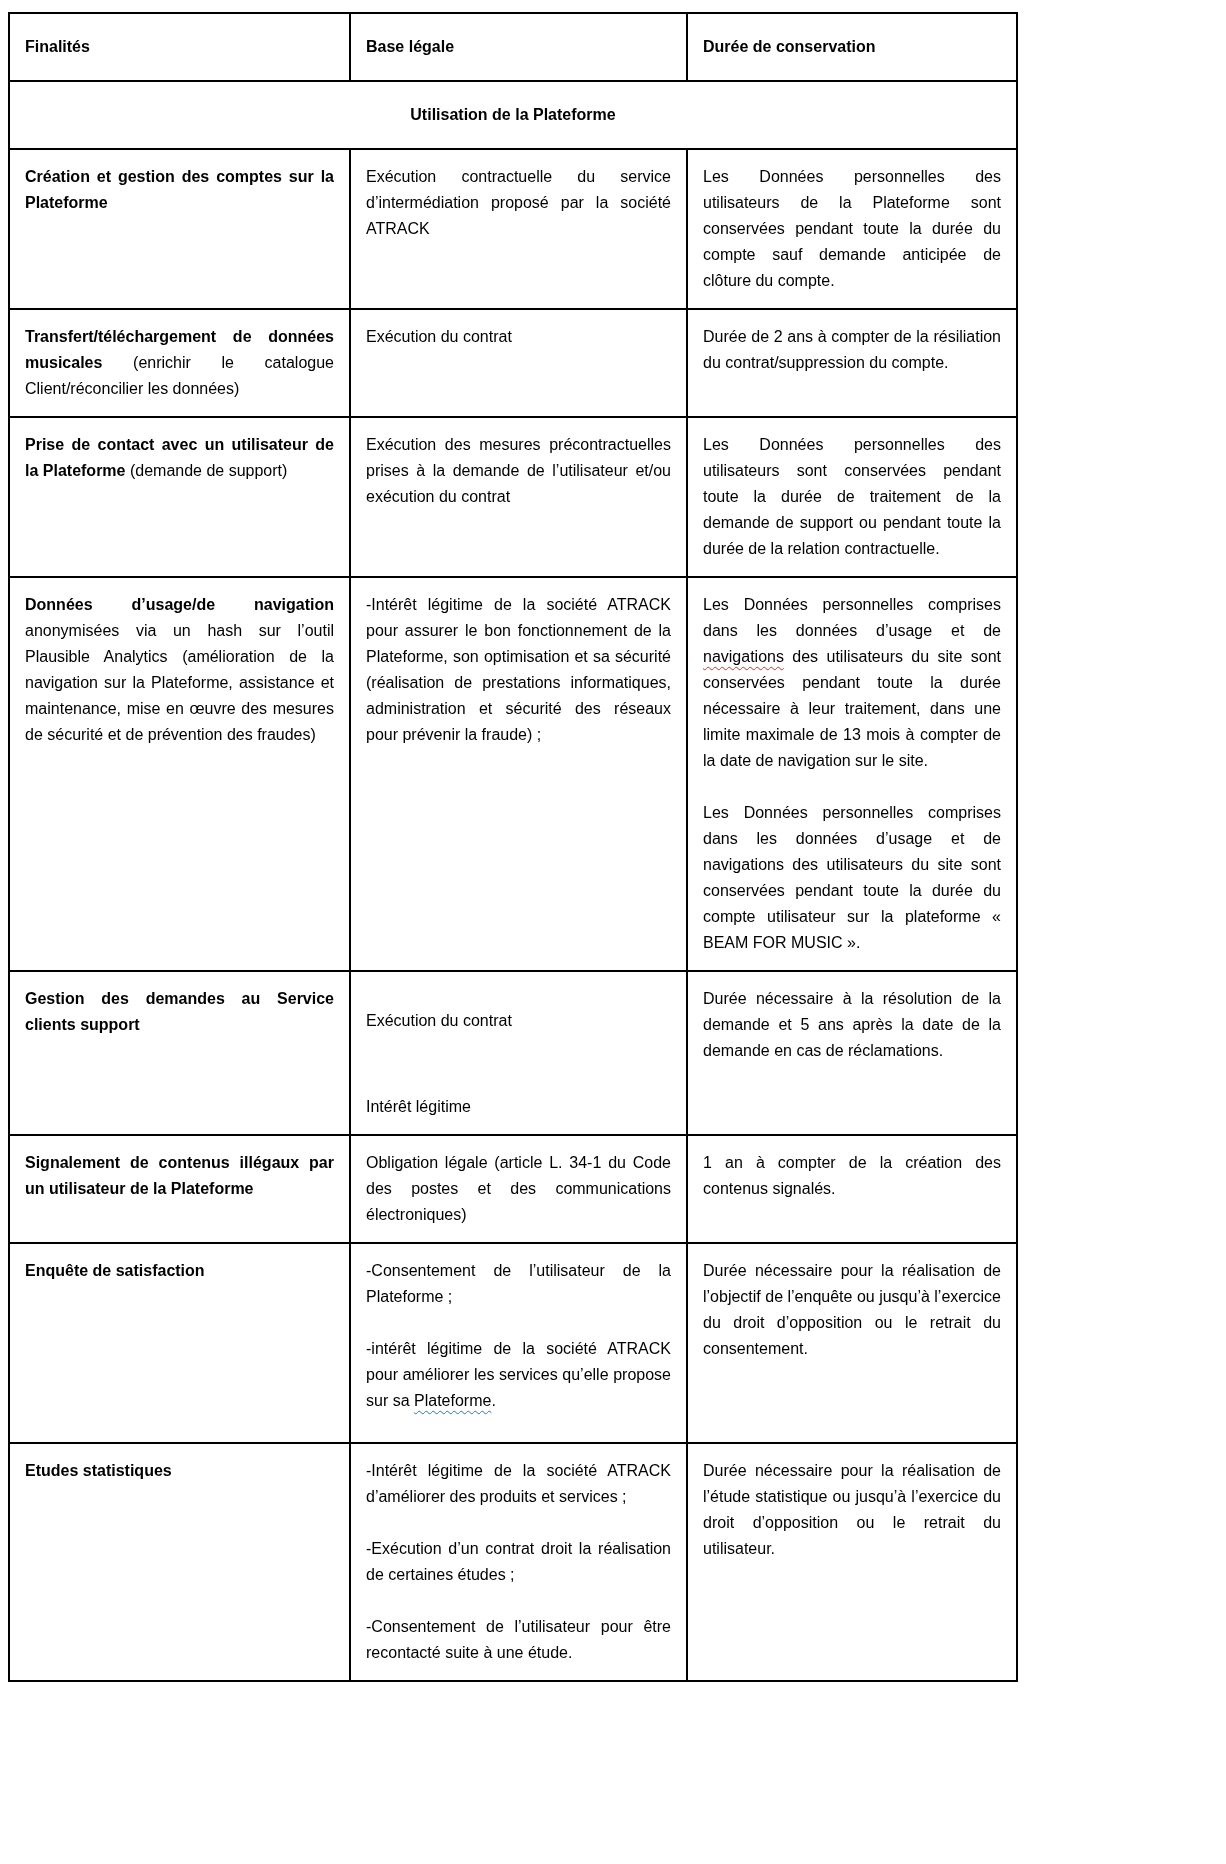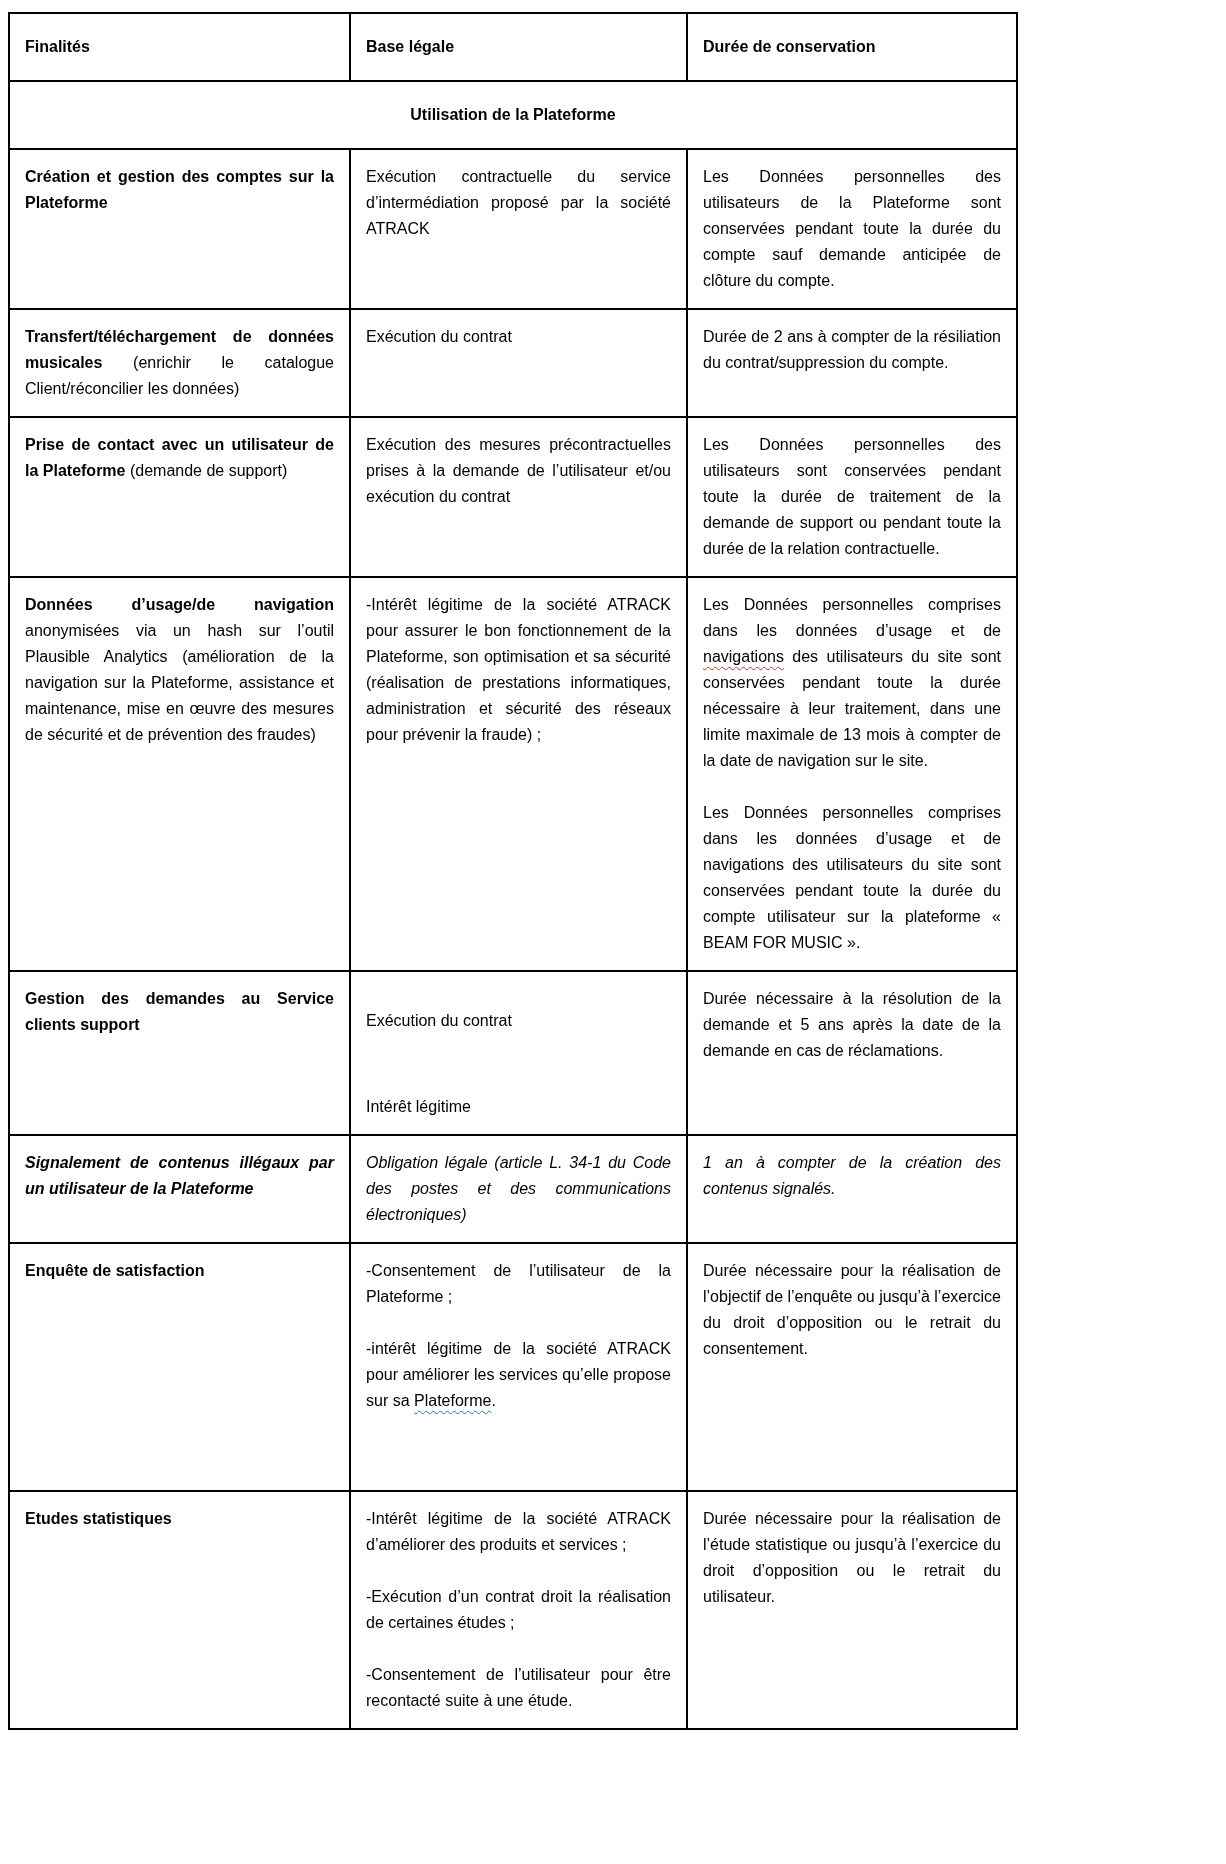--- a/index.html
+++ b/index.html
@@ -51,22 +51,22 @@
     font-weight: bold;
     padding-top: 20px;
     padding-bottom: 20px;
   }
   .section-row td p { text-align: center; }
   
   tr.h66  > th, tr.h66  > td { height: 66px; }
   tr.h130 > td { height: 105px; }
   tr.h156 > td { height: 156px; }
   tr.h390 > td { height: 390px; margin-top: 44px; }
-  tr.h108 > td { height: 108px; font-style: italic; }
-  tr.h200 > td { height: 248px; }
+  tr.h108 > td { height: 108px; }
+  tr.h200 > td { height: 200px; }
   tr.h232 > td { height: 232px; }
   
   p.offset-top { margin-top: 22px; }
   p.offset-big { margin-top: 60px !important; }
   
   .sq-red {
     text-decoration-line: underline;
     text-decoration-style: wavy;
     text-decoration-color: #c0392b;
     text-decoration-thickness: 1px;

